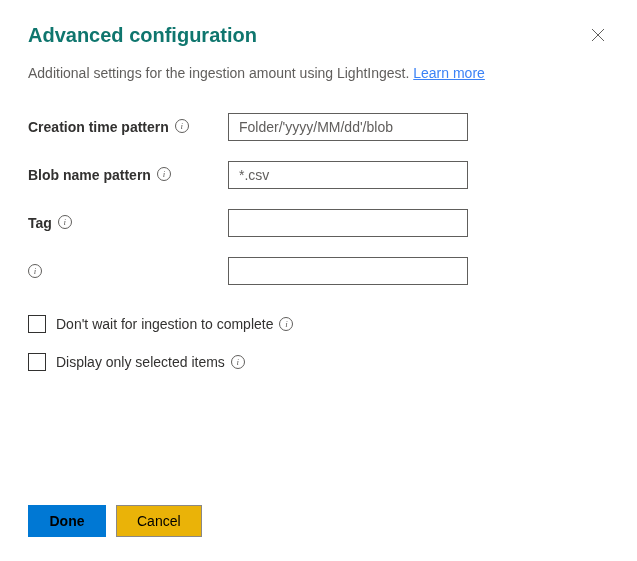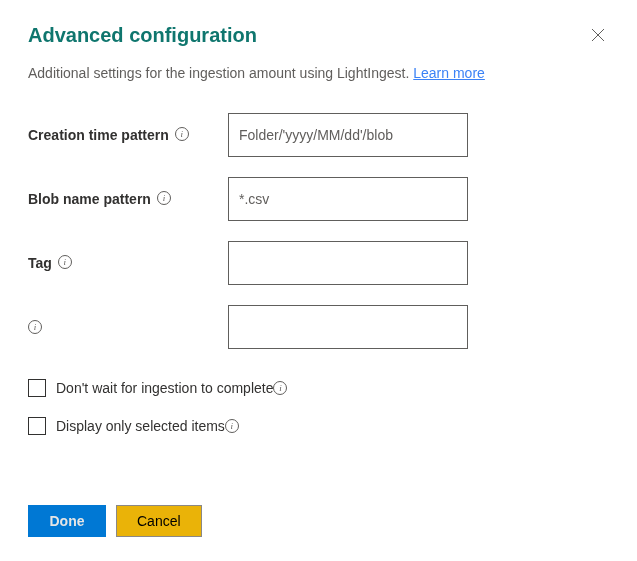--- a/index.html
+++ b/index.html
@@ -67,21 +67,21 @@
       border: 1px solid #605e5c;
       border-radius: 50%;
       font-size: 9px;
       color: #605e5c;
       font-weight: normal;
       font-style: italic;
       font-family: serif;
     }
     .text-input {
       flex: 0 0 240px;
-      height: 44px;
+      height: 28px;
       padding: 4px 10px;
       border: 1px solid #605e5c;
       font-size: 14px;
       font-family: inherit;
       color: #323130;
     }
     .text-input::placeholder {
       color: #605e5c;
     }
     .checkbox-section {
@@ -103,41 +103,42 @@
     }
     .checkbox:checked {
       background: #0078d4;
       border-color: #0078d4;
     }
     .checkbox-label {
       font-size: 14px;
       color: #323130;
       display: flex;
       align-items: center;
+      gap: 6px;
     }
     .footer {
       position: absolute;
       bottom: 24px;
       left: 28px;
       display: flex;
       gap: 10px;
     }
     .btn {
       height: 32px;
       padding: 0 20px;
       font-size: 14px;
       font-family: inherit;
       border: 1px solid #8a8886;
       background: #eab308;
       cursor: pointer;
       min-width: 78px;
     }
     .btn-primary {
       background: #0078d4;
-      color: #e5e5e5;
+      color: #000000;
       border-color: #0078d4;
       font-weight: 600;
     }
   </style>
 </head>
 <body>
 
 <div class="header">
   <h1 class="title">Advanced configuration</h1>
   <button class="close-btn">

